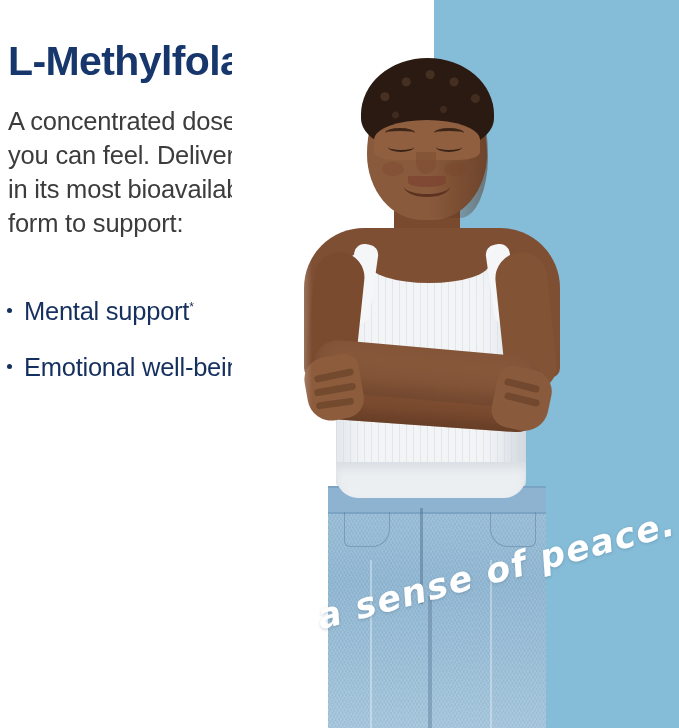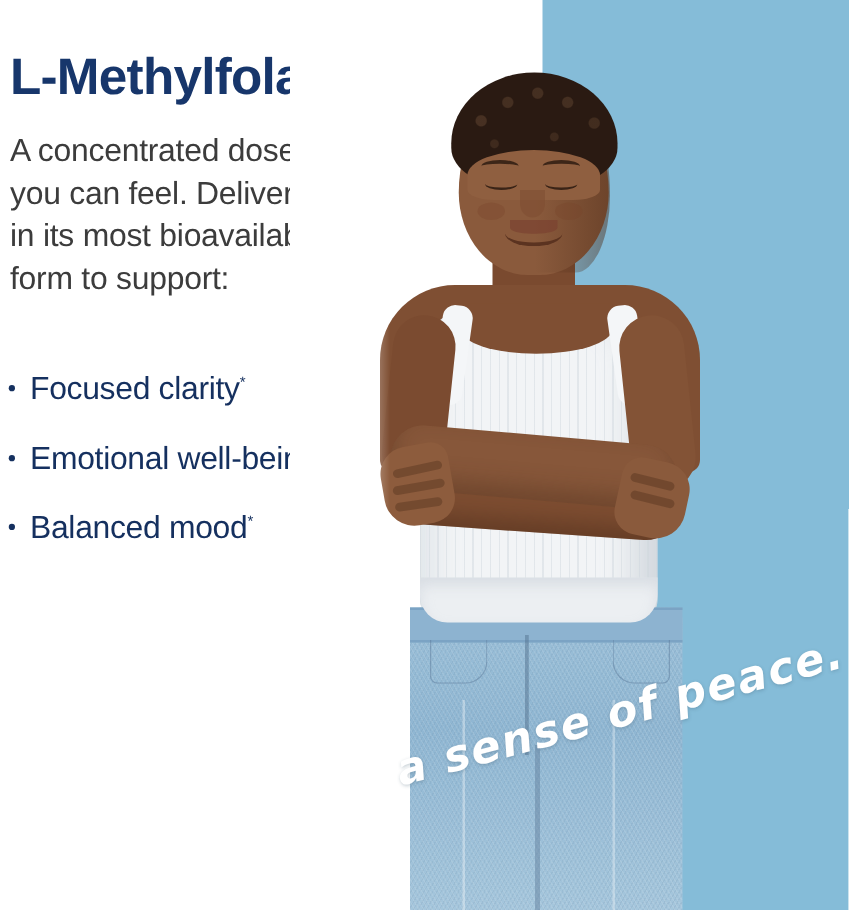--- a/index.html
+++ b/index.html
@@ -493,25 +493,22 @@
       <div class="photo-fade-left"></div>
     </div>
   </div>
 
   <div class="title">L-Methylfolate</div>
 
   <div class="subcopy">A concentrated dose you can feel. Delivered in its most bioavailable form to support:</div>
 
   <ul class="bullets">
     <li class="bullet">
-      <span class="dot"></span><span>Focused clarity</span><sup>*</sup>
+      <span class="dot"></span><span>Mental support</span><sup>*</sup>
     </li>
     <li class="bullet">
       <span class="dot"></span><span>Emotional well-being</span><sup>*</sup>
     </li>
-    <li class="bullet">
-      <span class="dot"></span><span>Balanced mood</span><sup>*</sup>
-    </li>
   </ul>
 
   <div class="script">a sense of peace.</div>
 
 </div>
 
 </body></html>

